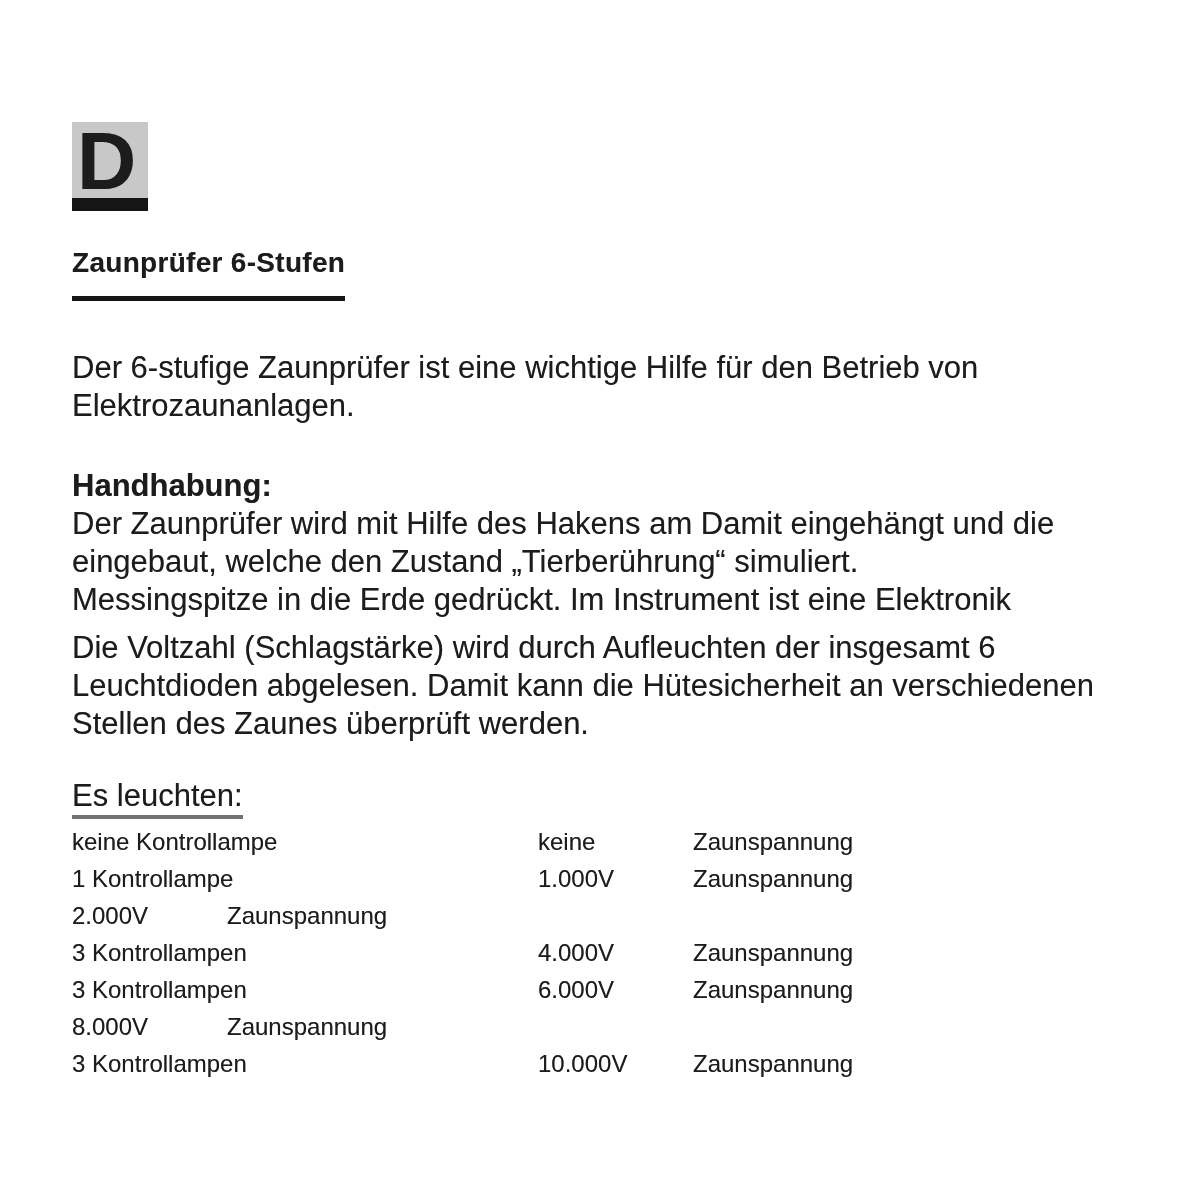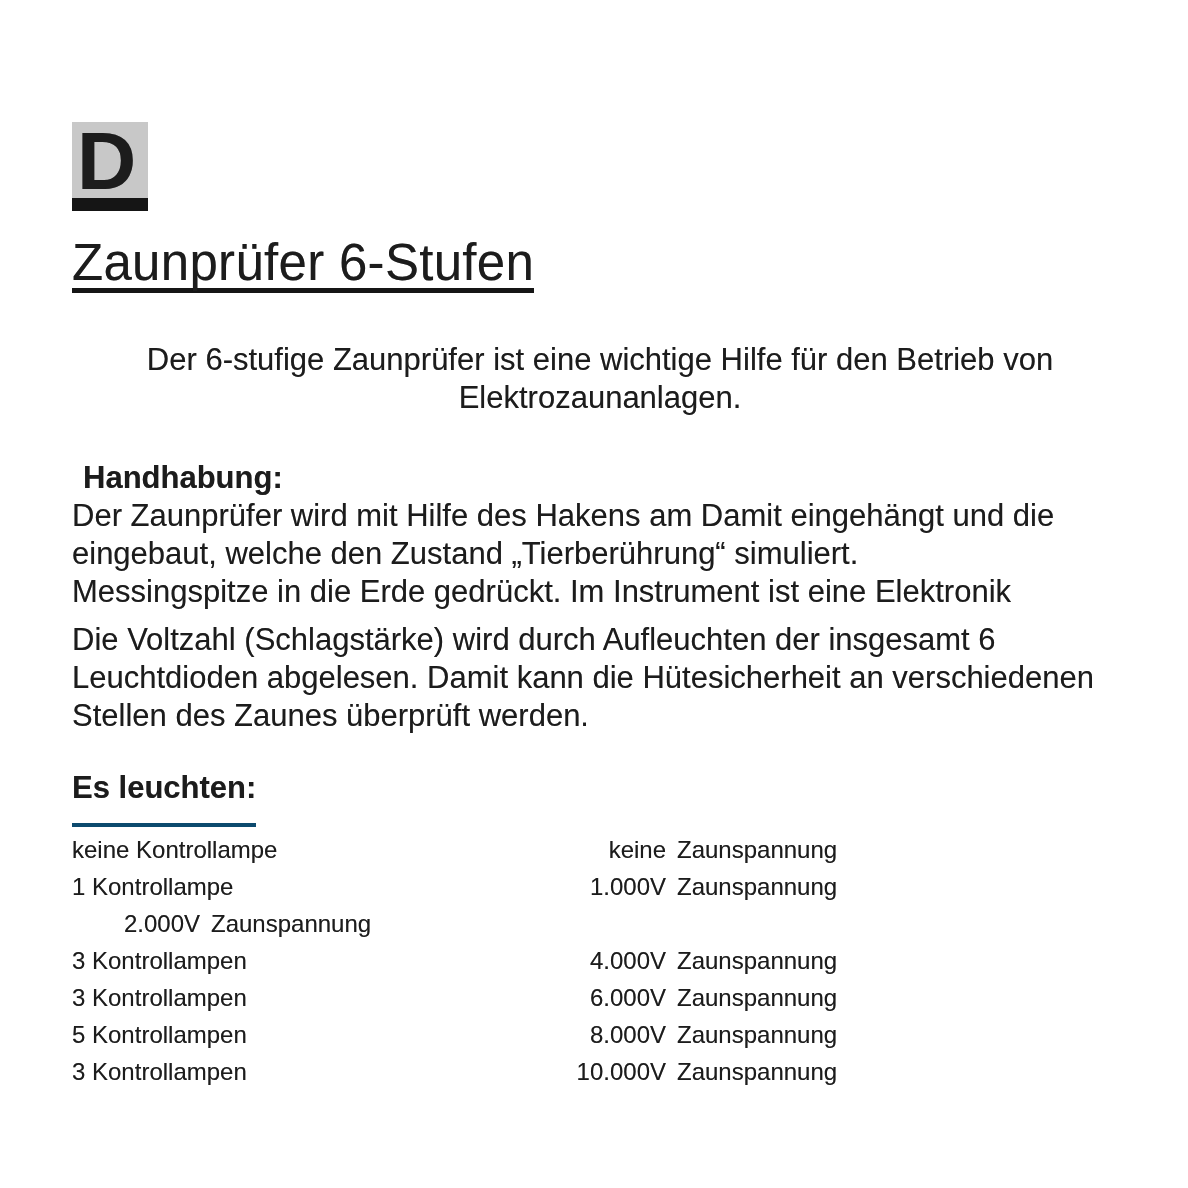--- a/index.html
+++ b/index.html
@@ -33,75 +33,74 @@
     line-height: 72px;
     padding: 3px 12px 1px 5px;
     background: #c8c8c8;
     border-bottom: 13px solid #151515;
   }
 
   
   .title {
     display: inline-block;
     margin: 30px 0 0 0;
-    font-size: 51px;
-    font-weight: normal;
+    font-size: 28px;
+    font-weight: bold;
     line-height: 44px;
-    padding-bottom: 3px;
+    padding-bottom: 11px;
     border-bottom: 5px solid #151515;
     letter-spacing: 0.3px;
   }
 
   .line {
     font-size: 31px;
     line-height: 38px;
     white-space: nowrap;
   }
 
-  .intro      { margin-top: 48px; text-align: center; }
+  .intro      { margin-top: 48px; }
   .handling   { margin-top: 42px; }
   .voltage    { margin-top: 10px; }
 
   .sub-heading {
     font-size: 31px;
     line-height: 38px;
     font-weight: bold;
-    margin-left: 11px;
   }
 
   
   .table { margin-top: 36px; }
   .table-heading {
     display: inline-block;
     font-size: 31px;
     line-height: 34px;
-    font-weight: bold;
-    padding-bottom: 18px;
-    border-bottom: 4px solid #0c4a6e;
+    font-weight: normal;
+    padding-bottom: 2px;
+    border-bottom: 4px solid #737373;
     margin-bottom: 4px;
   }
   .row {
     display: flex;
     font-size: 24px;
     line-height: 37px;
   }
   .col-lamps {
     width: 466px;
     flex: 0 0 auto;
     white-space: nowrap;
   }
   .col-voltage {
     display: flex;
     white-space: nowrap;
   }
   .volt-value {
     display: inline-block;
     width: 128px;
-    text-align: right;
-    margin-right: 11px;
+    text-align: left;
+    margin-right: 27px;
   }
 </style>
 </head>
 <body>
 
 <div class="page">
 
   <div class="letter-wrap">
     <span class="letter">D</span>
   </div>
@@ -162,21 +161,20 @@
 
     <div class="row">
       <span class="col-lamps">3 Kontrollampen</span>
       <span class="col-voltage">
         <span class="volt-value">6.000V</span>
         <span class="volt-label">Zaunspannung</span>
       </span>
     </div>
 
     <div class="row">
-      <span class="col-lamps">5 Kontrollampen</span>
       <span class="col-voltage">
         <span class="volt-value">8.000V</span>
         <span class="volt-label">Zaunspannung</span>
       </span>
     </div>
 
     <div class="row">
       <span class="col-lamps">3 Kontrollampen</span>
       <span class="col-voltage">
         <span class="volt-value">10.000V</span>

